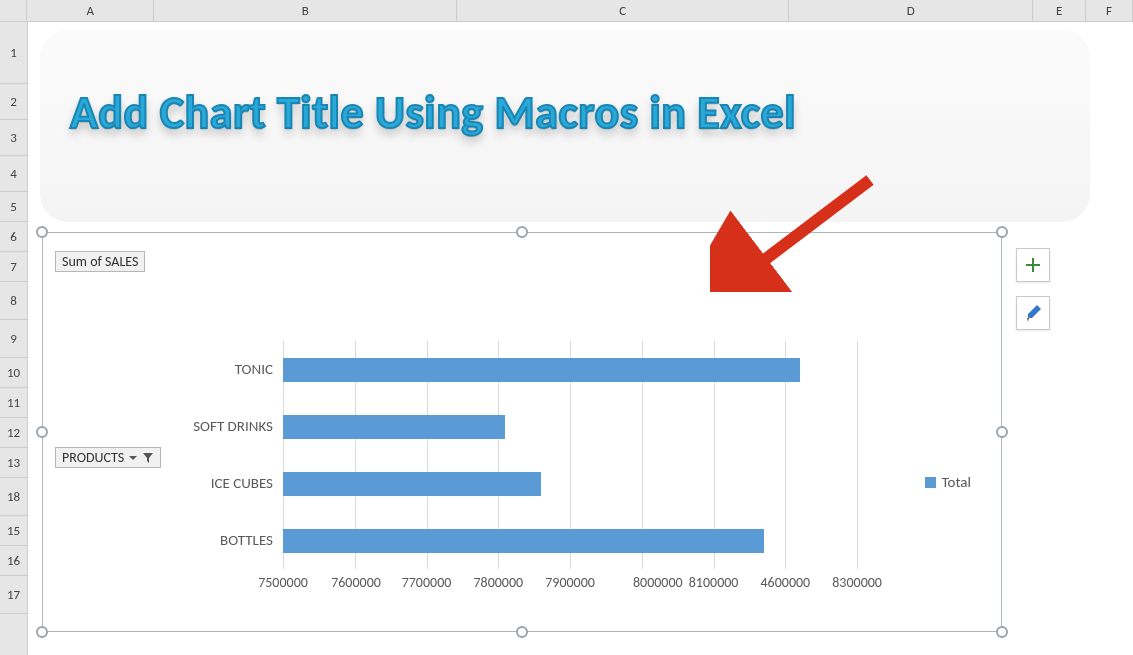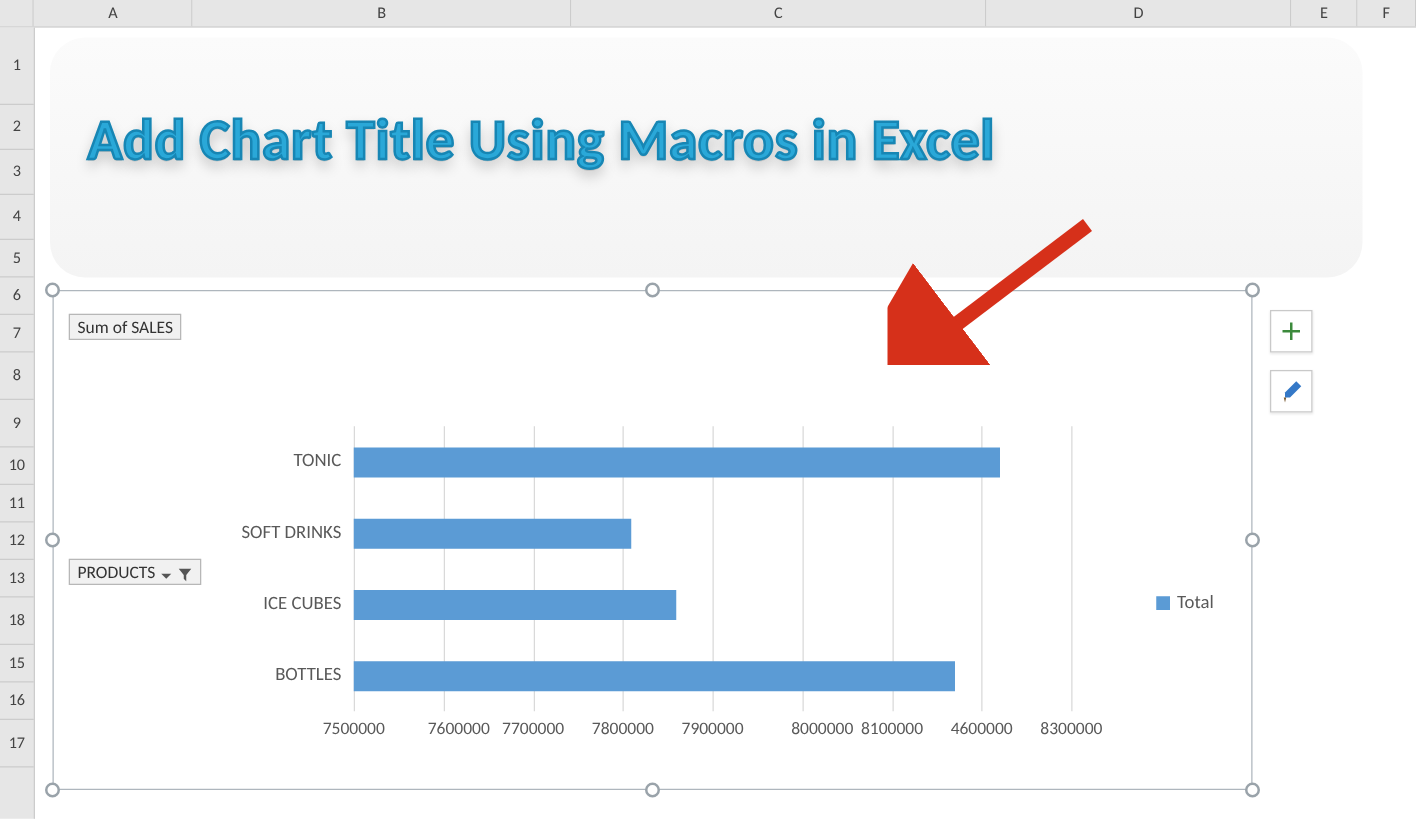--- a/index.html
+++ b/index.html
@@ -94,21 +94,21 @@
   }
   
   .field-label {
     position: absolute;
     font-size: 14px;
     color: #333;
     border: 1px solid #b7b7b7;
     background: #f1f1f1;
     padding: 1px 6px;
     display: flex;
-    align-items: flex-end;
+    align-items: center;
     gap: 4px;
   }
   .field-label .drop-icon, .field-label .filter-icon {
     display: inline-flex;
   }
   
   .chart-title-box {
     position: absolute;
     left: 388px;
     top: 60px;
@@ -260,21 +260,21 @@
           <path d="M1 1 H11 L7 6 V11 L5 9 V6 Z" fill="#555"></path>
         </svg>
     </span>
   </div>
 
 
   <div class="plot" id="plot">
       <div class="gridline" style="left: 0px;"></div>
       <div class="axis-tick" style="left: 0px;">7500000</div>
       <div class="gridline" style="left: 71.7647px;"></div>
-      <div class="axis-tick" style="left: 84px;">7600000</div>
+      <div class="axis-tick" style="left: 73px;">7600000</div>
       <div class="gridline" style="left: 143.529px;"></div>
       <div class="axis-tick" style="left: 143.529px;">7700000</div>
       <div class="gridline" style="left: 215.294px;"></div>
       <div class="axis-tick" style="left: 215.294px;">7800000</div>
       <div class="gridline" style="left: 287.059px;"></div>
       <div class="axis-tick" style="left: 287.059px;">7900000</div>
       <div class="gridline" style="left: 358.824px;"></div>
       <div class="axis-tick" style="left: 358.824px; margin-left: 16px;">8000000</div>
       <div class="gridline" style="left: 430.588px;"></div>
       <div class="axis-tick" style="left: 430.588px;">8100000</div>

